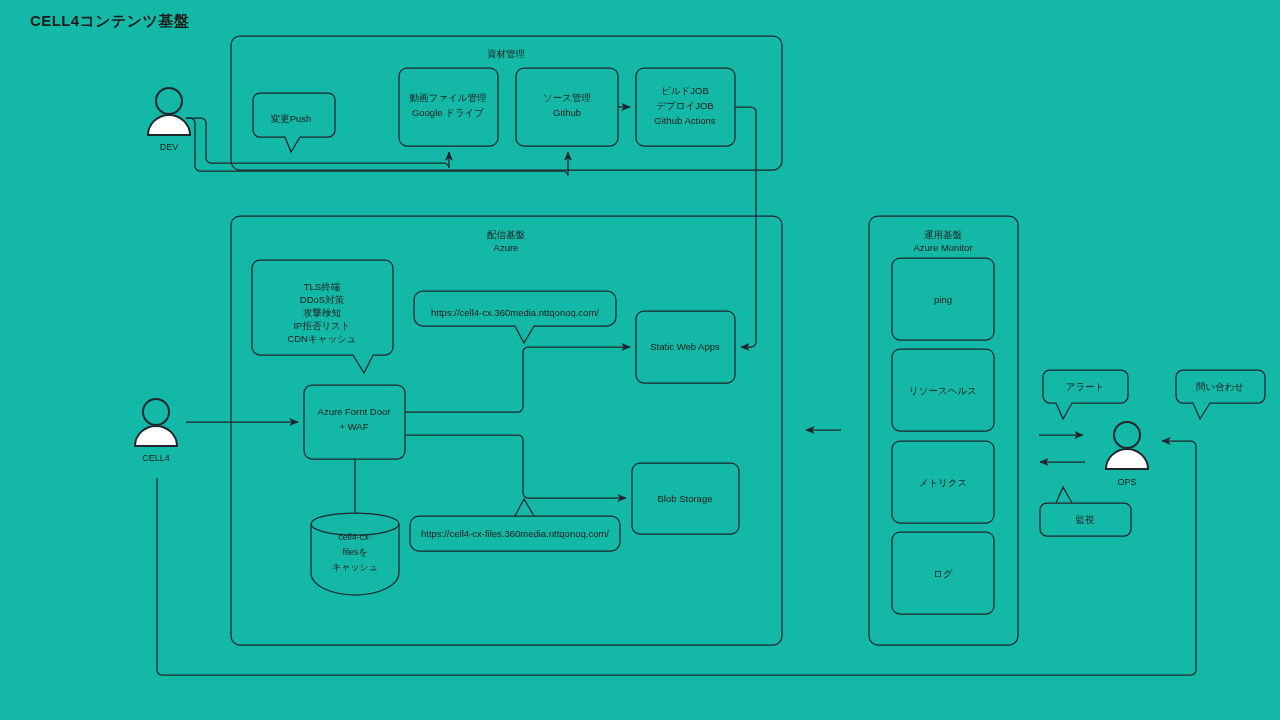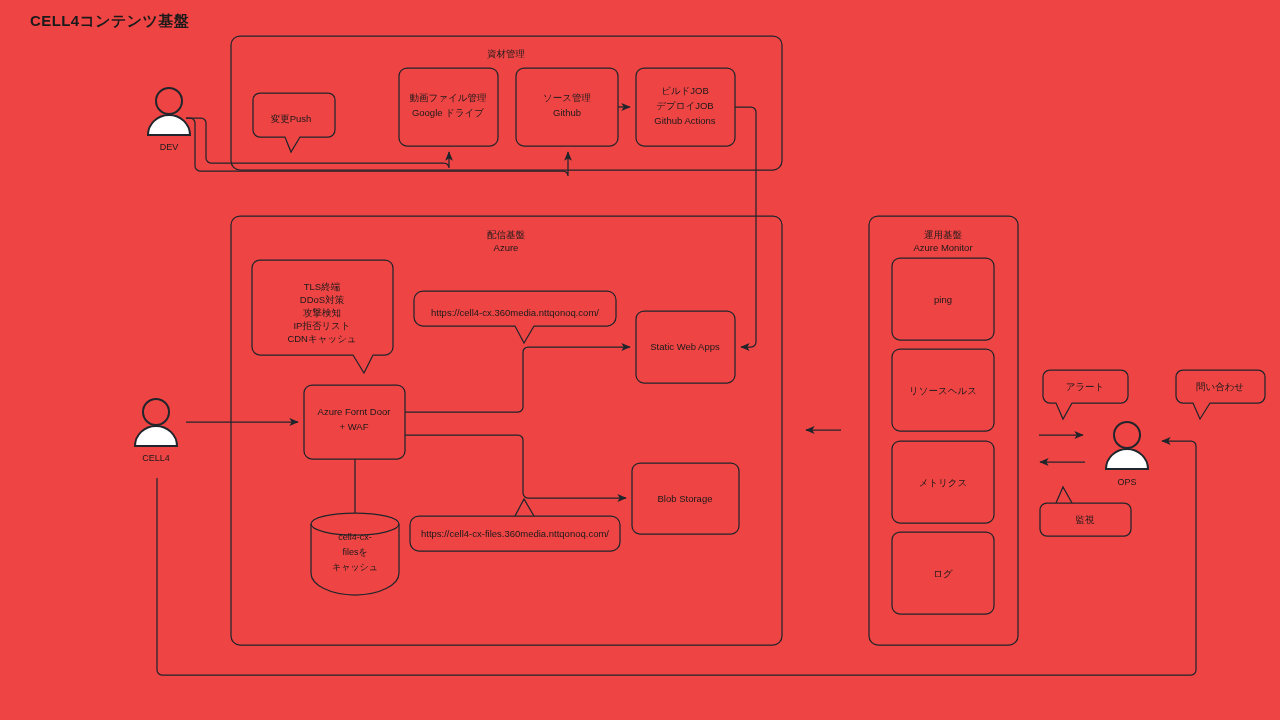--- a/index.html
+++ b/index.html
@@ -1,18 +1,18 @@
 <!DOCTYPE html>
 <html><head>
 <meta charset="utf-8">
 <style>
   html,body{margin:0;padding:0;background:#ffffff;}
   body{width:1280px;height:720px;overflow:hidden;
        font-family:"Liberation Sans","DejaVu Sans",sans-serif;color:#1a1a1a;}
-  #stage{position:relative;width:1280px;height:720px;background:#ef4444;}
+  #stage{position:relative;width:1280px;height:720px;background:#14b8a6;}
   svg#canvas{position:absolute;left:0;top:0;width:1280px;height:720px;}
   .ttl{font-size:15px;font-weight:bold;letter-spacing:.4px;}
   .ctitle{font-size:9.5px;}
   .btext{font-size:9.5px;}
   .btext-sm{font-size:9px;}
   .plabel{font-size:9px;}
   text{fill:#1a1a1a;}
 </style>
 </head>
 <body>

